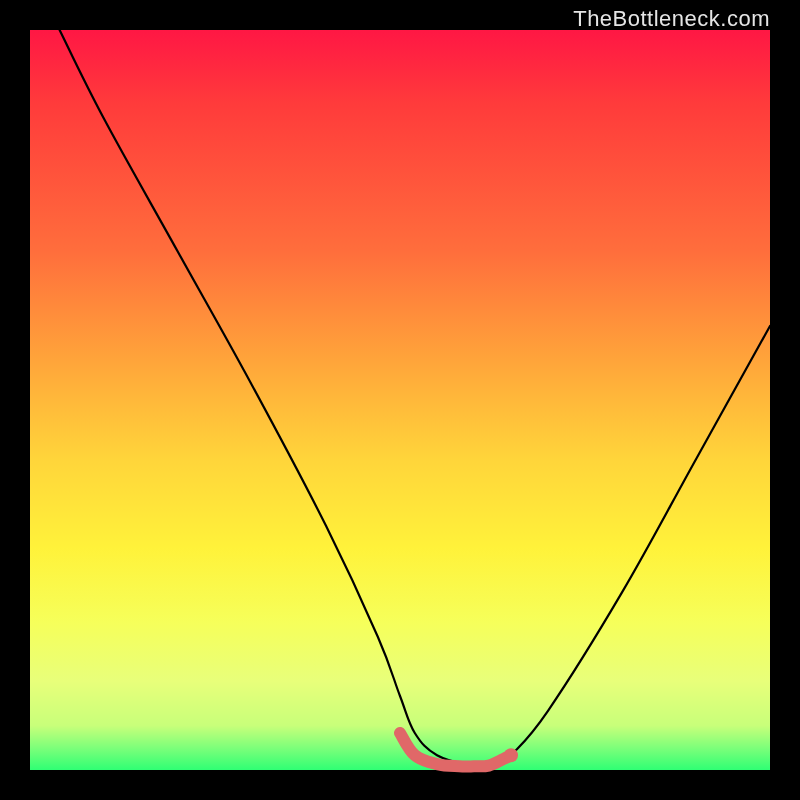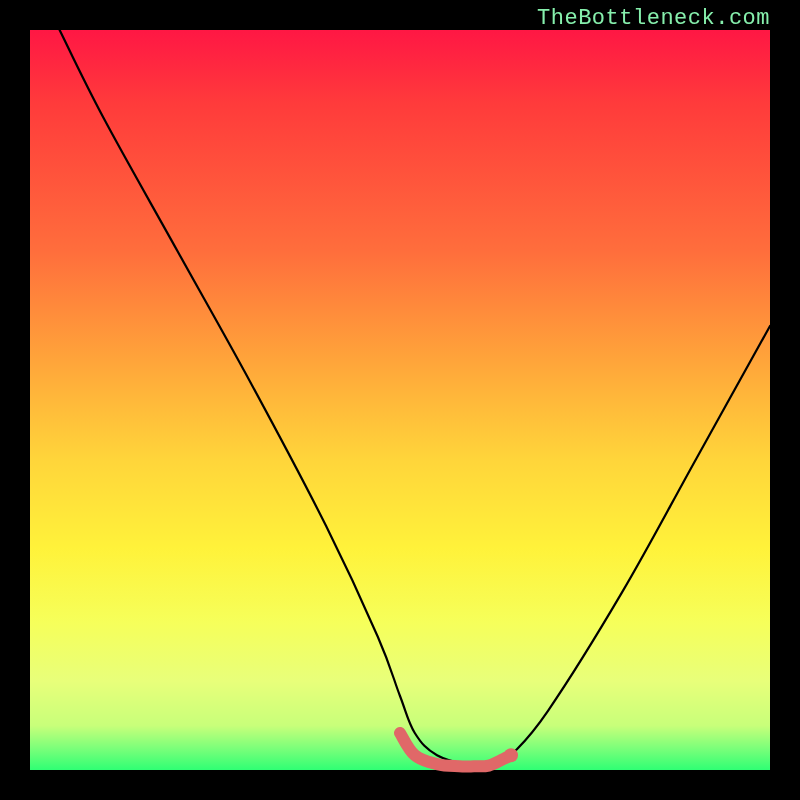--- a/index.html
+++ b/index.html
@@ -38,25 +38,24 @@
       #e8ff7a 88%,
       #c8ff7a 94%,
       #7dff7a 97%,
       #2fff74 100%
     );
   }
   .watermark {
     position: absolute;
     top: 6px;
     right: 30px;
-    color: #86efac;
+    color: #e5e5e5;
     font-size: 22px;
     font-weight: 400;
     letter-spacing: 0.5px;
-    font-family: Liberation Mono, monospace;
   }
   svg.curve {
     position: absolute;
     top: 0;
     left: 0;
     width: 740px;
     height: 740px;
     overflow: visible;
   }
 </style>

